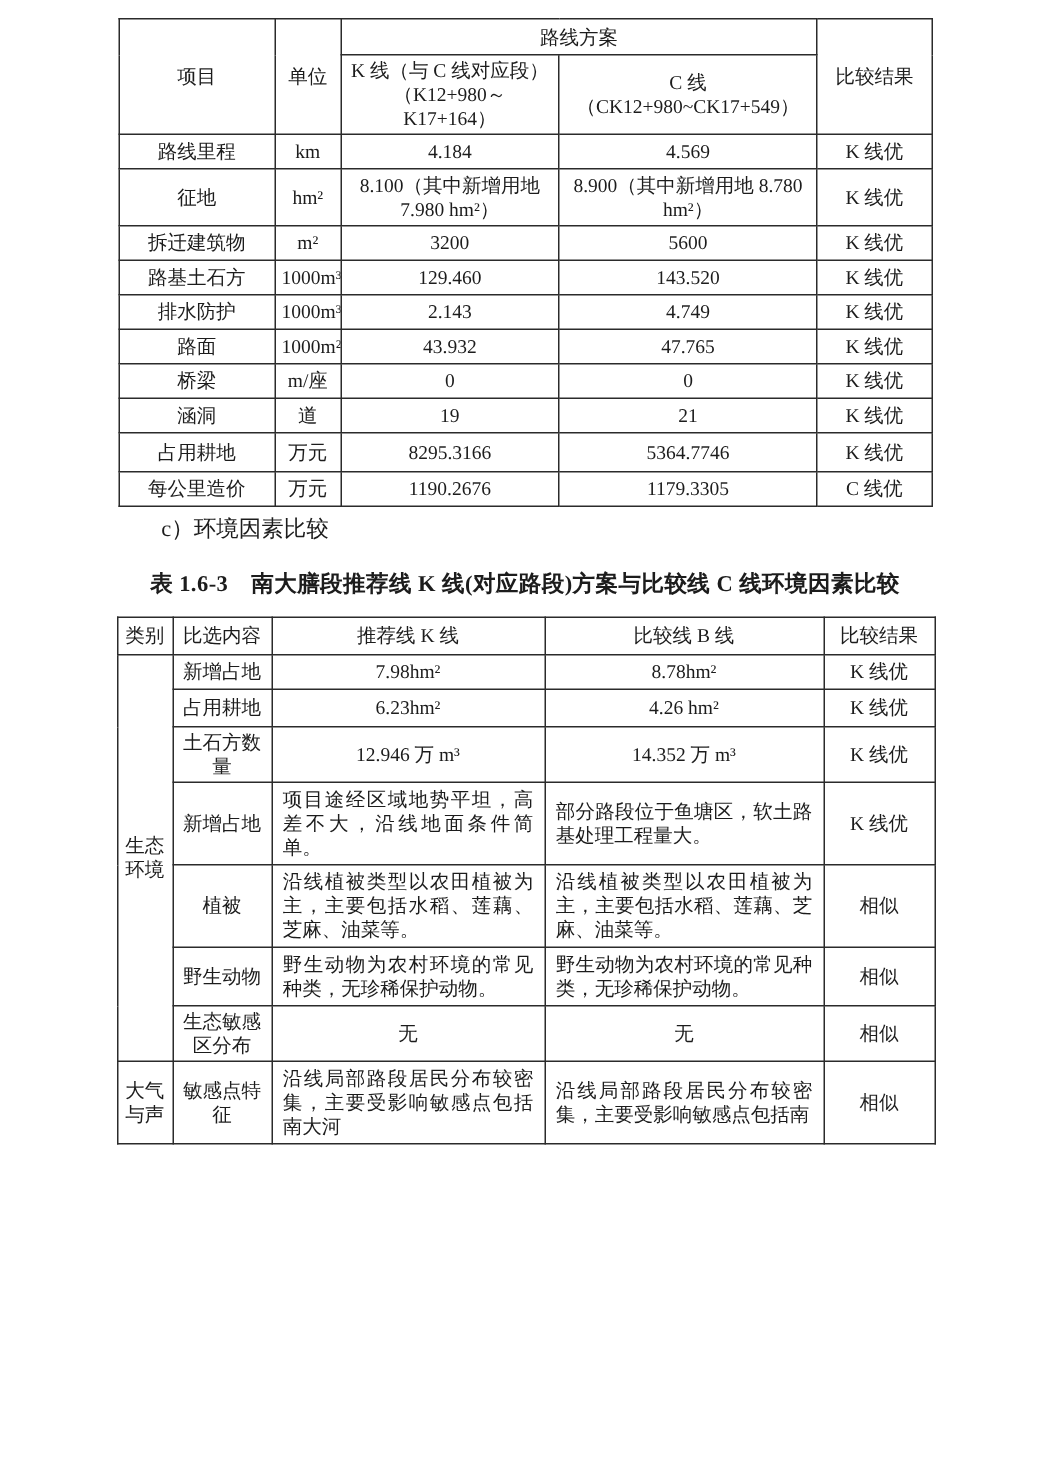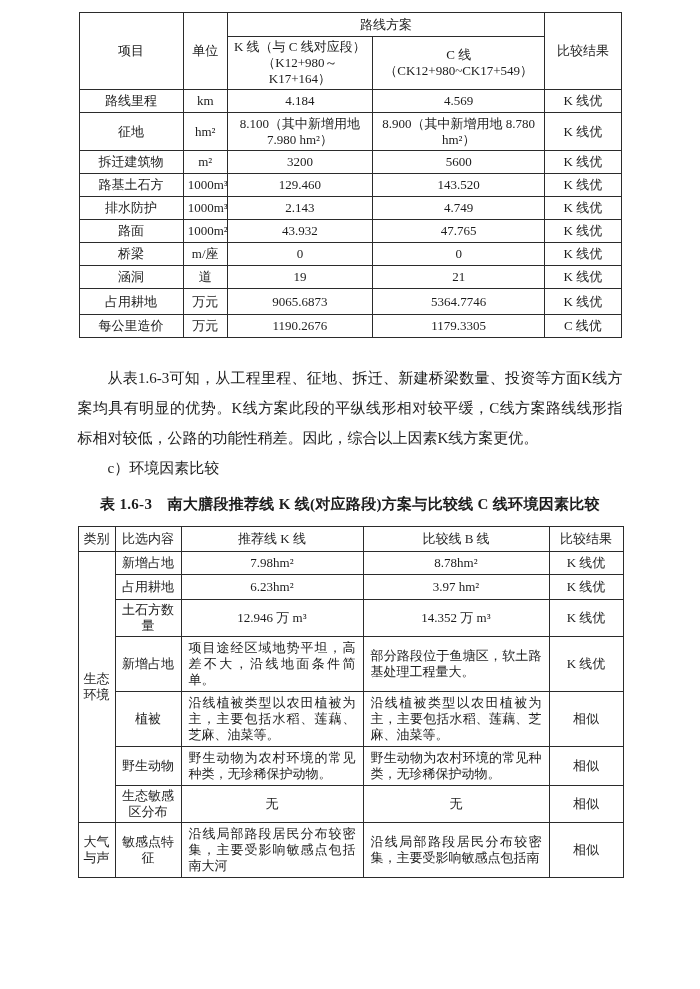--- a/index.html
+++ b/index.html
@@ -139,35 +139,34 @@
       <tr>
         <td>涵洞</td>
         <td>道</td>
         <td>19</td>
         <td>21</td>
         <td>K 线优</td>
       </tr>
       <tr class="ri">
         <td>占用耕地</td>
         <td>万元</td>
-        <td>9065.6873</td>
+        <td>8295.3166</td>
         <td>5364.7746</td>
         <td>K 线优</td>
       </tr>
       <tr>
         <td>每公里造价</td>
         <td>万元</td>
         <td>1190.2676</td>
         <td>1179.3305</td>
         <td>C 线优</td>
       </tr>
     </tbody>
   </table>
 
-  <p class="body-par">从表1.6-3可知，从工程里程、征地、拆迁、新建桥梁数量、投资等方面K线方案均具有明显的优势。K线方案此段的平纵线形相对较平缓，C线方案路线线形指标相对较低，公路的功能性稍差。因此，综合以上因素K线方案更优。</p>
   <p class="sub">c）环境因素比较</p>
 
   <h2 class="tbl-title t2title">表 1.6-3　南大膳段推荐线 K 线(对应路段)方案与比较线 C 线环境因素比较</h2>
 
   <table class="t2">
     <colgroup>
       <col style="width:37px">
         <col style="width:66px">
         <col style="width:182px">
         <col style="width:186px">
@@ -184,21 +183,21 @@
       <tr class="r0">
         <td rowspan="7">生态环境</td>
         <td>新增占地</td>
         <td>7.98hm²</td>
         <td>8.78hm²</td>
         <td>K 线优</td>
       </tr>
       <tr class="r1">
         <td>占用耕地</td>
         <td>6.23hm²</td>
-        <td>3.97 hm²</td>
+        <td>4.26 hm²</td>
         <td>K 线优</td>
       </tr>
       <tr class="r2">
         <td>土石方数量</td>
         <td>12.946 万 m³</td>
         <td>14.352 万 m³</td>
         <td>K 线优</td>
       </tr>
       <tr class="r3">
         <td>新增占地</td>

